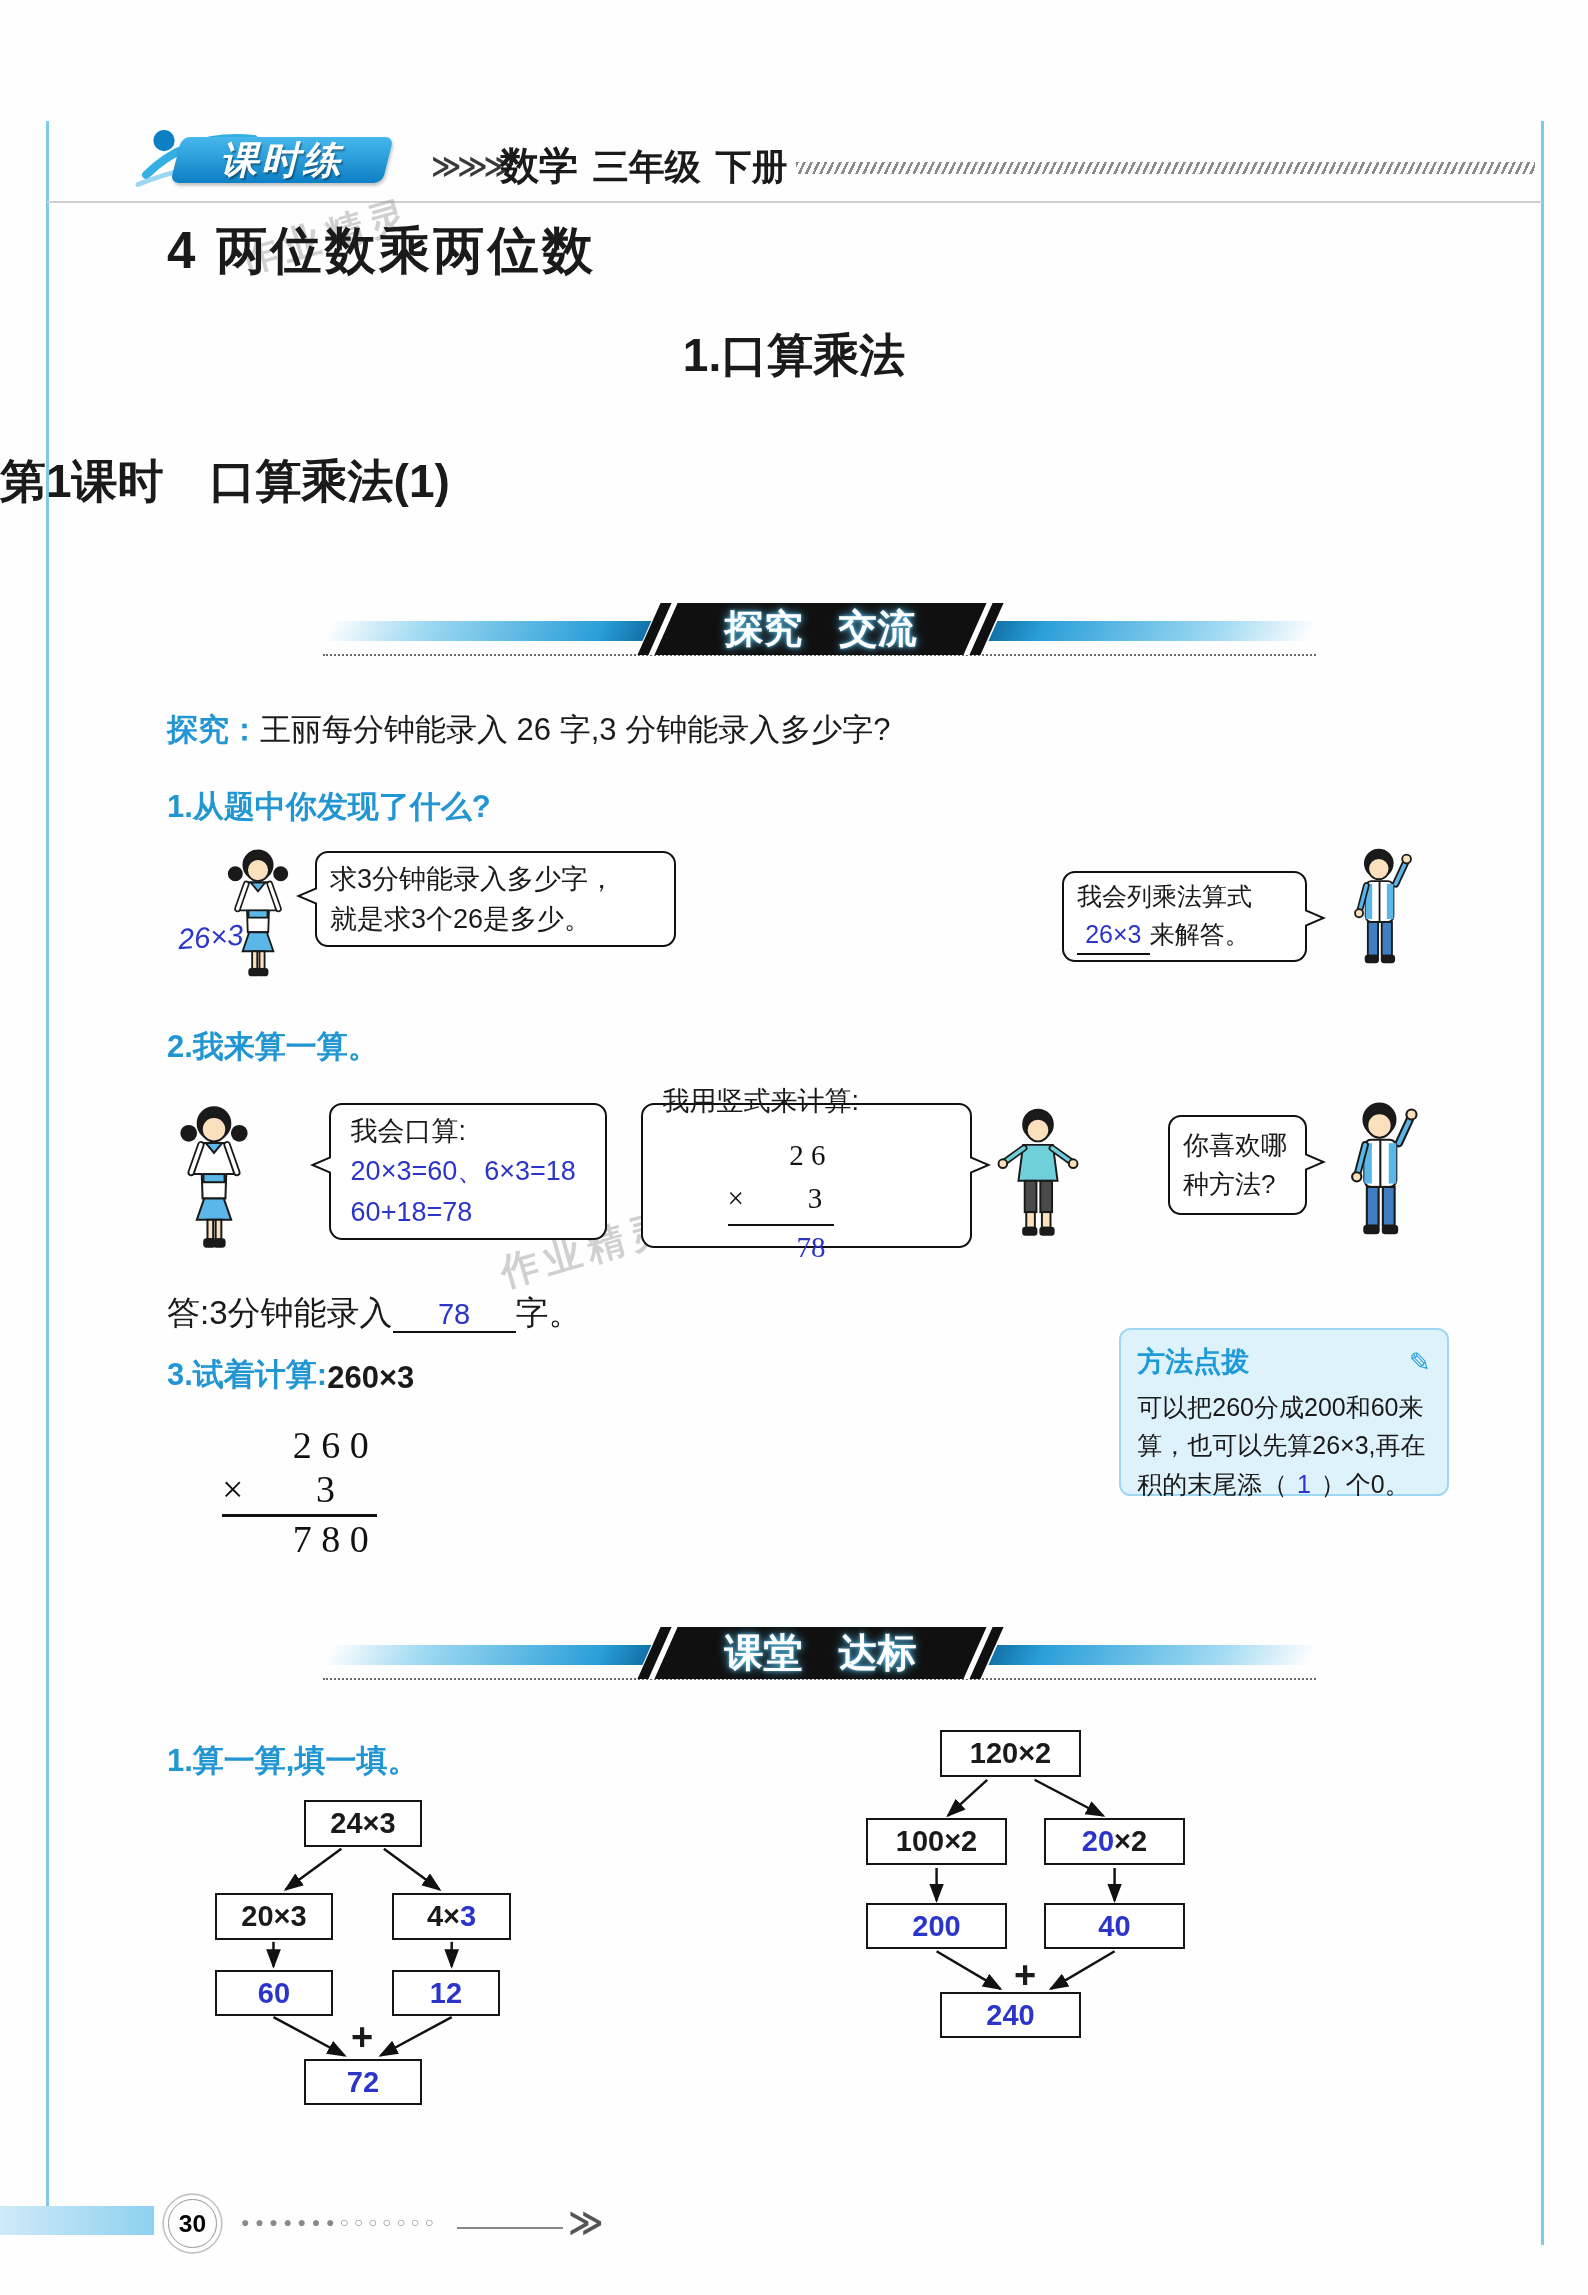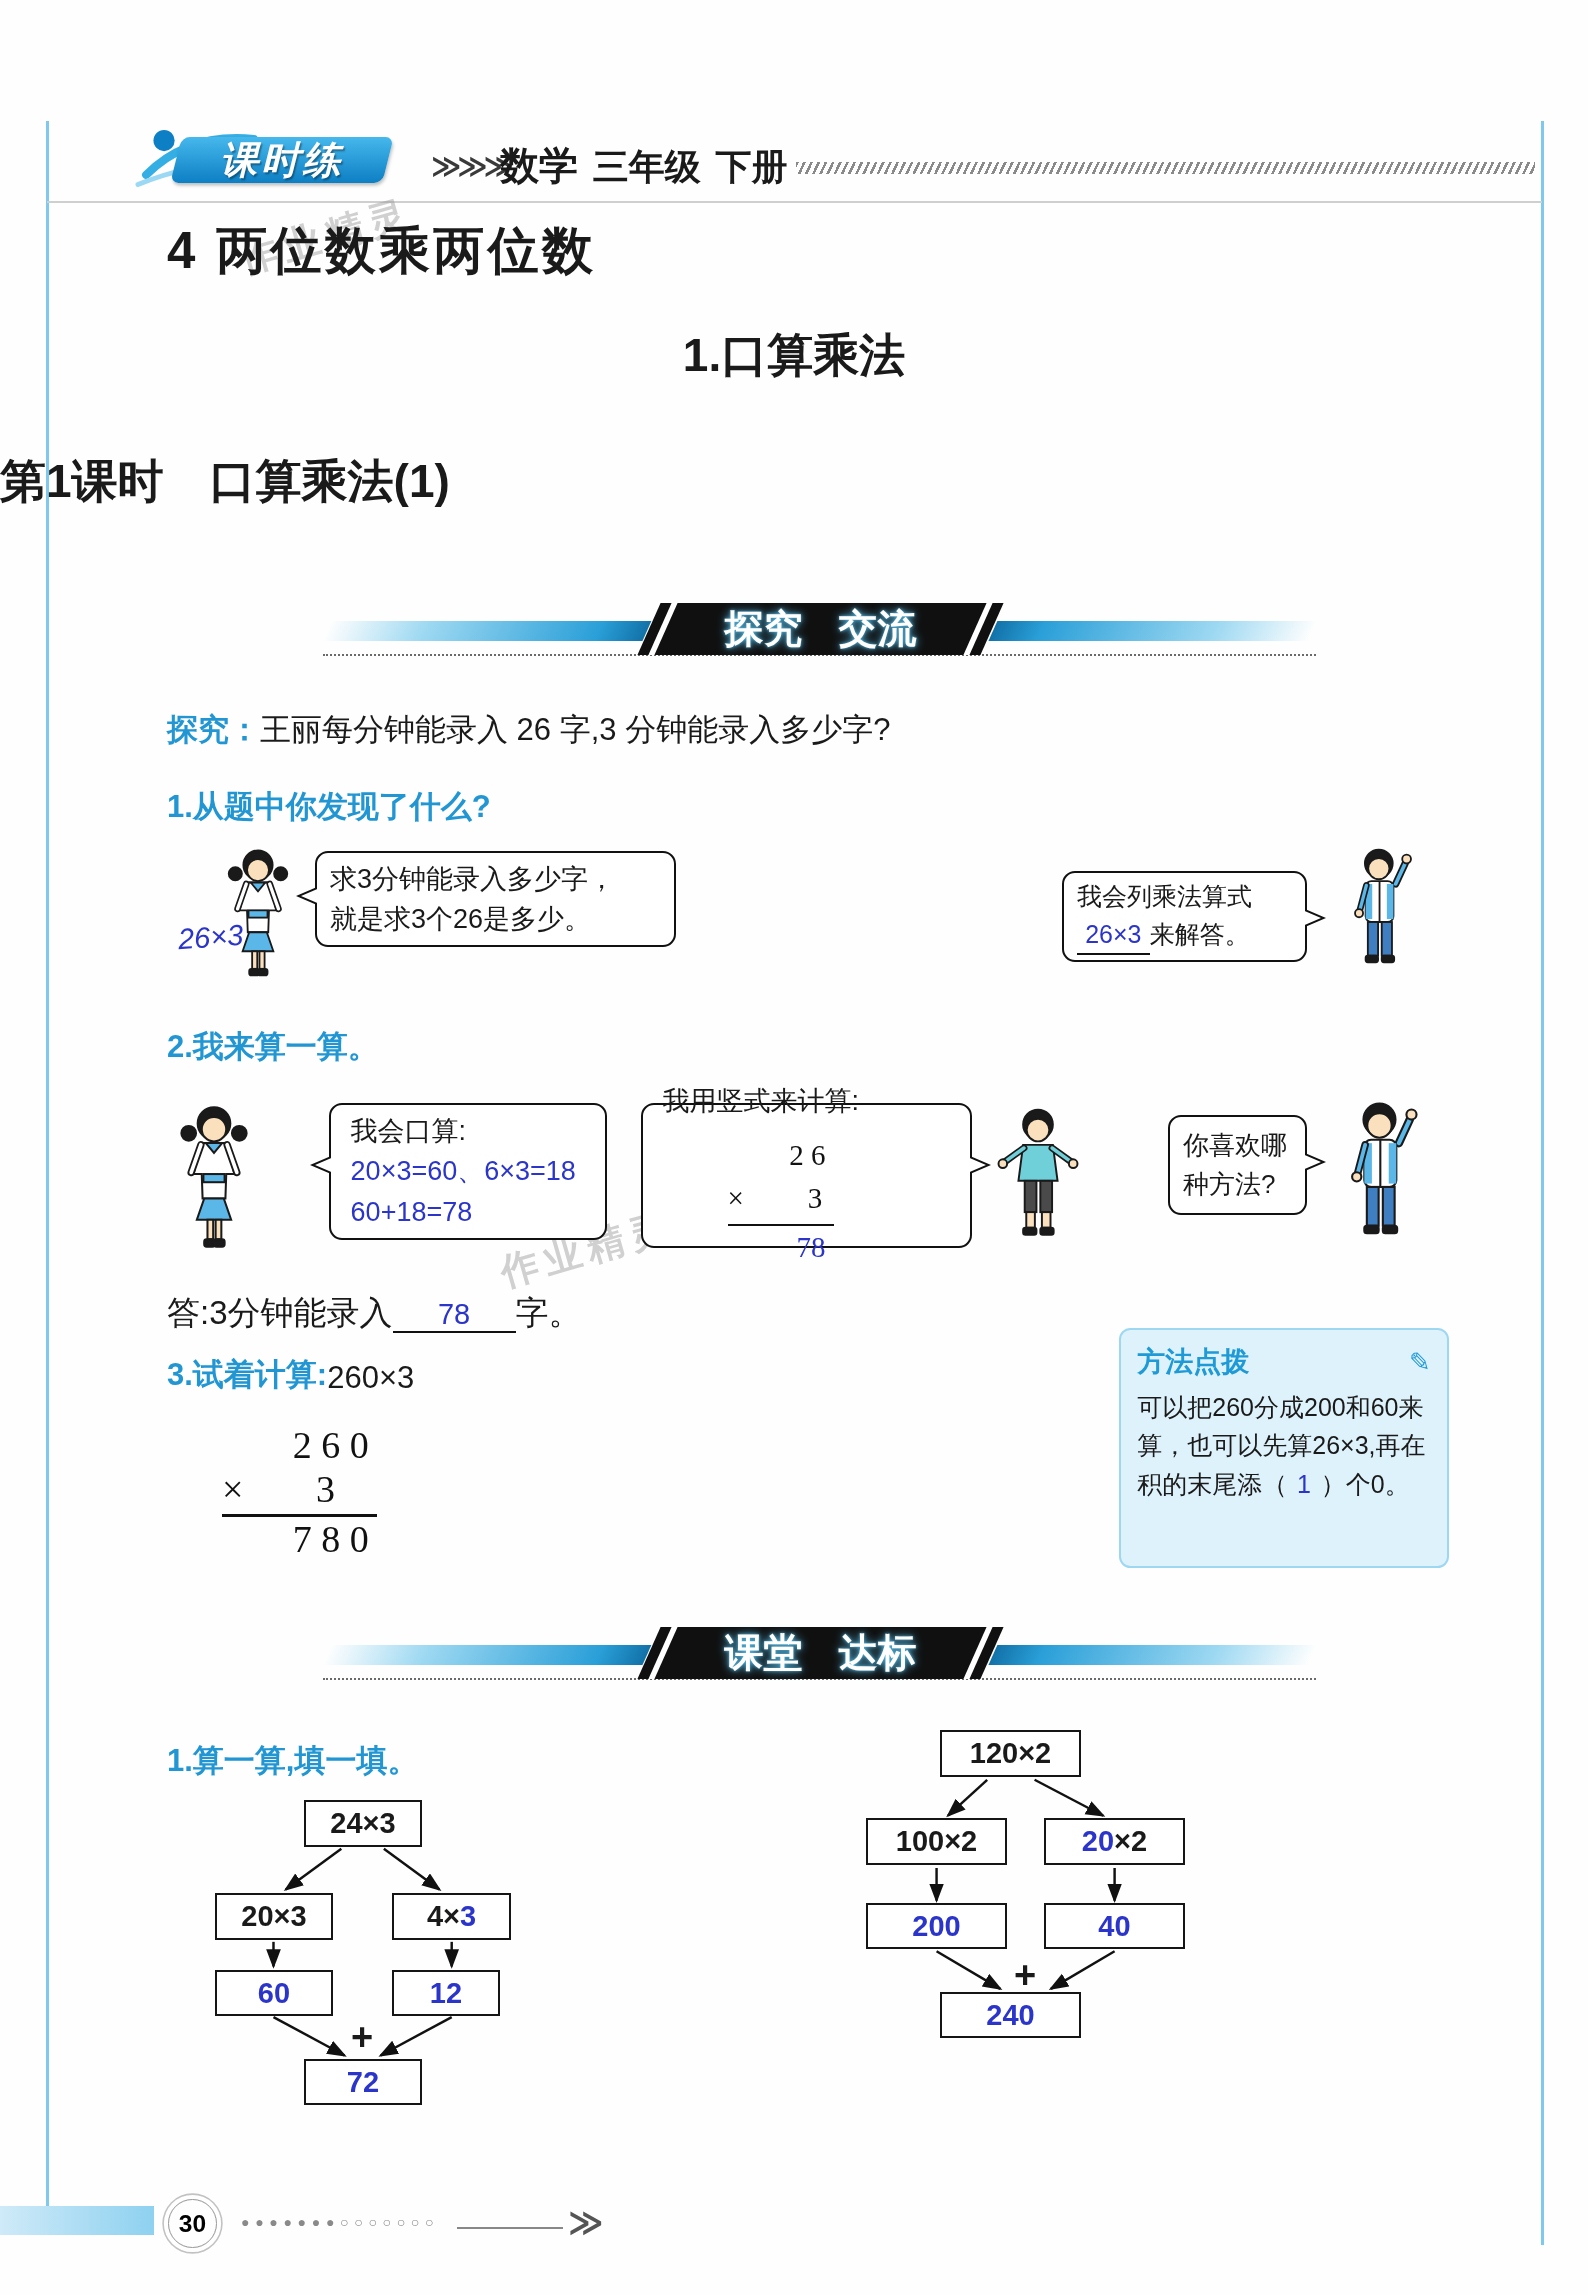--- a/index.html
+++ b/index.html
@@ -246,31 +246,31 @@
   </svg>
 
   <div class="abs" style="left:167px;top:1291px;font-size:33px;display:flex;align-items:baseline;">
     <span>答:3分钟能录入</span>
     <span class="blue" style="display:inline-block;width:123px;border-bottom:2.5px solid #111;text-align:center;font-size:29px;">78</span>
     <span>字。</span>
   </div>
 
   <div class="abs" style="left:167px;top:1354px;font-size:31px;display:flex;align-items:flex-end;">
     <span class="hblue bold">3.试着计算:</span>
-    <span style="font-weight:400;">260×3</span>
+    <span style="font-weight:700;">260×3</span>
   </div>
 
   <div class="vc abs" style="left:222px;top:1423px;width:155px;font-size:38px;">
     <div class="r" style="padding-right:8.2px;">2 6 0</div>
     <div class="r" style="padding-right:42px;"><span class="op">×</span><span>3</span></div>
     <div class="rule" style="border-top-width:3.3px;"></div>
     <div class="r" style="padding-right:8.2px;">7 8 0</div>
   </div>
 
-  <div class="method-box" style="left:1119px;top:1328px;width:330px;height:240px;">
+  <div class="method-box" style="left:1119px;top:1328px;width:330px;height:168px;">
     <div style="display:flex;justify-content:space-between;align-items:center;">
       <span class="bold" style="color:#1e9ad6;font-size:28px;">方法点拨</span>
       <span style="font-size:26px;color:#1e9ad6;">✎</span>
     </div>
     <div style="font-size:25px;line-height:1.55;margin-top:6.5px;">
       <span>可以把260分成200和60来算，也可以先算26×3,再在积的末尾添（</span><span class="blue" style="margin:0 9.8px;">1</span><span>）个0。</span>
     </div>
   </div>
 
   <div>

